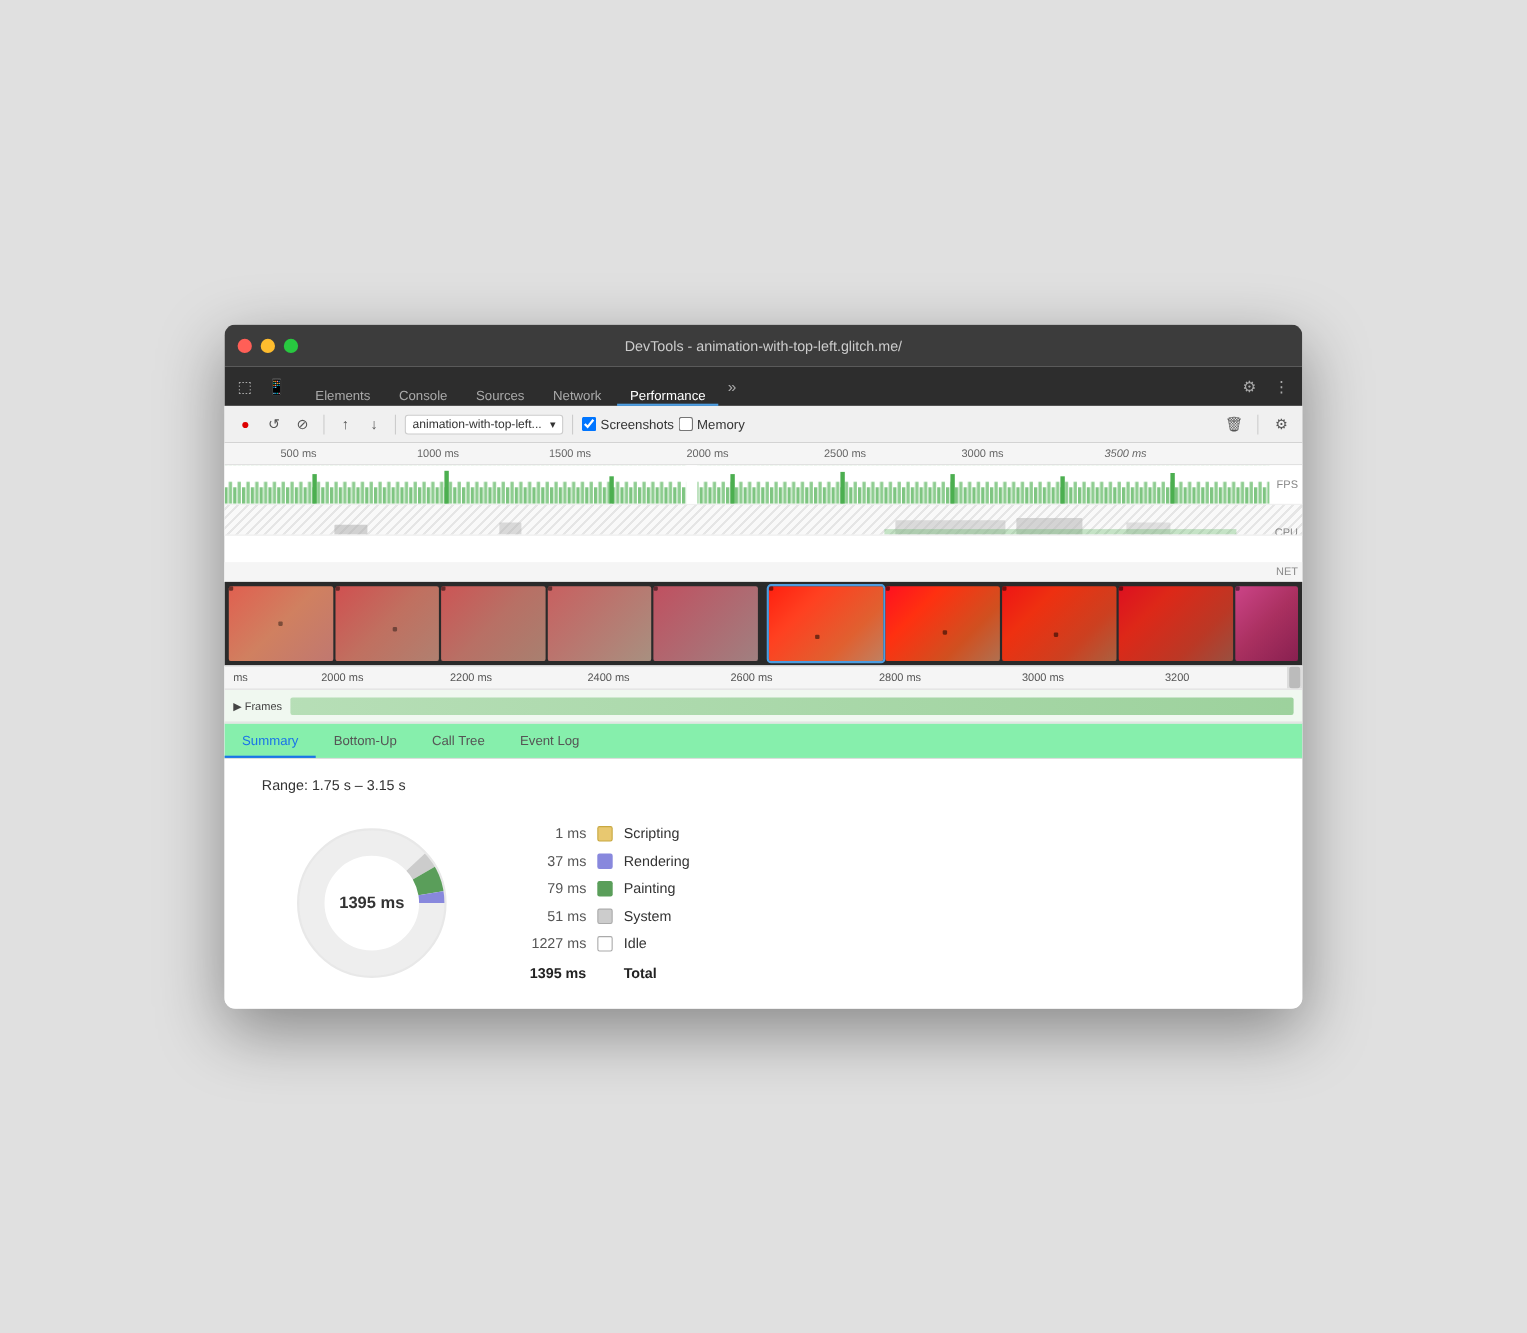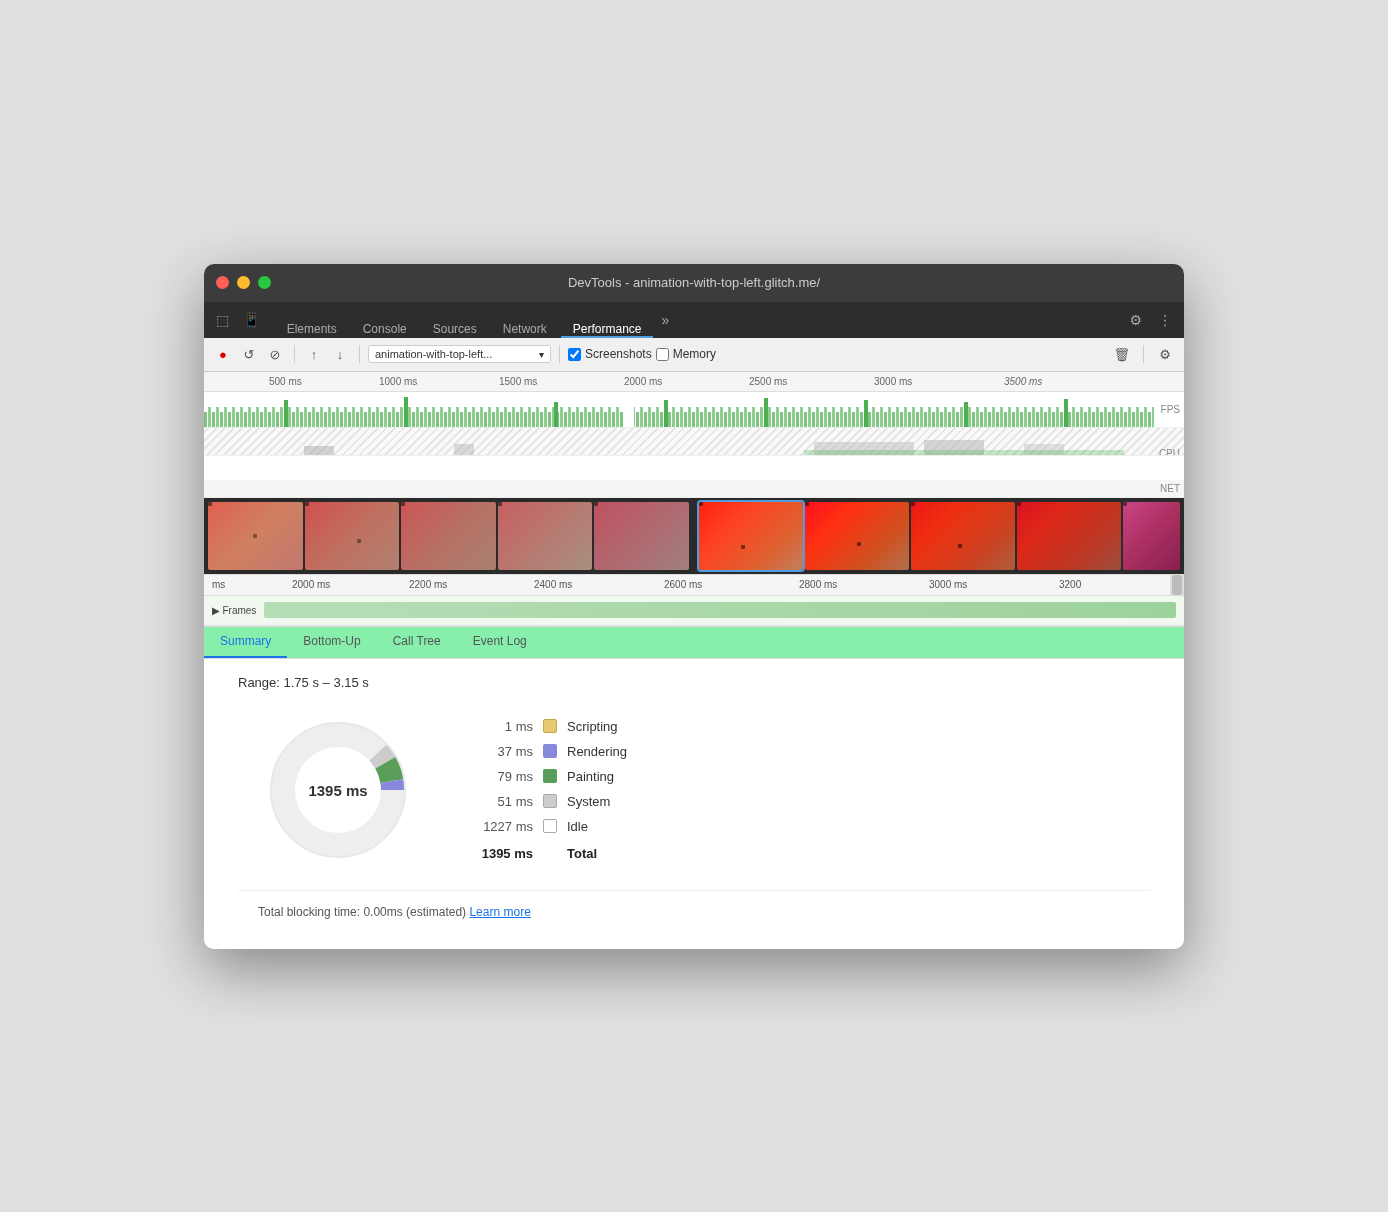--- a/index.html
+++ b/index.html
@@ -110,21 +110,21 @@
     }
     .toolbar-btn.record { color: #d00; }
     .toolbar-sep { width: 1px; height: 18px; background: #ccc; margin: 0 4px; }
     .toolbar-url {
       background: #fff;
       border: 1px solid #ccc;
       border-radius: 3px;
       padding: 2px 6px;
       font-size: 11px;
       color: #333;
-      width: 183px;
+      width: 144px;
       display: flex;
       align-items: center;
       justify-content: space-between;
     }
     .checkbox-label {
       display: flex;
       align-items: center;
       gap: 4px;
       font-size: 12px;
       color: #333;
@@ -425,21 +425,21 @@
     <div class="toolbar-right">
       <div class="toolbar-btn">🗑</div>
       <div class="toolbar-sep"></div>
       <div class="toolbar-btn">⚙</div>
     </div>
   </div>
 
   <div class="timeline-area">
 
     <div class="timeline-ruler" style="padding: 0 20px;">
-      <span style="position:absolute;left:65px;font-size:10px;color:#666;">500 ms</span>
+      <span style="position:absolute;left:51px;font-size:10px;color:#666;">500 ms</span>
       <span style="position:absolute;left:175px;font-size:10px;color:#666;">1000 ms</span>
       <span style="position:absolute;left:295px;font-size:10px;color:#666;">1500 ms</span>
       <span style="position:absolute;left:420px;font-size:10px;color:#666;">2000 ms</span>
       <span style="position:absolute;left:545px;font-size:10px;color:#666;">2500 ms</span>
       <span style="position:absolute;left:670px;font-size:10px;color:#666;">3000 ms</span>
       <span style="position:absolute;left:800px;font-size:10px;color:#666;font-style:italic;">3500 ms</span>
     </div>
 
     <div class="timeline-row fps-row" style="position:relative;height:36px;">
       <svg width="100%" height="100%">
@@ -612,20 +612,15 @@
           </div>
 
           <div class="legend-total-row">
             <span style="min-width:55px;text-align:right;">1395 ms</span>
             <div style="width:14px;"></div>
             <span>Total</span>
           </div>
         </div>
       </div>
 
-      <div class="blocking-footer">
-        <span>Total blocking time: 0.00ms (estimated)</span>
-        <span> </span>
-        <span class="learn-more-link">Learn more</span>
-      </div>
     </div>
   </div>
 </div>
 
 </body></html>

